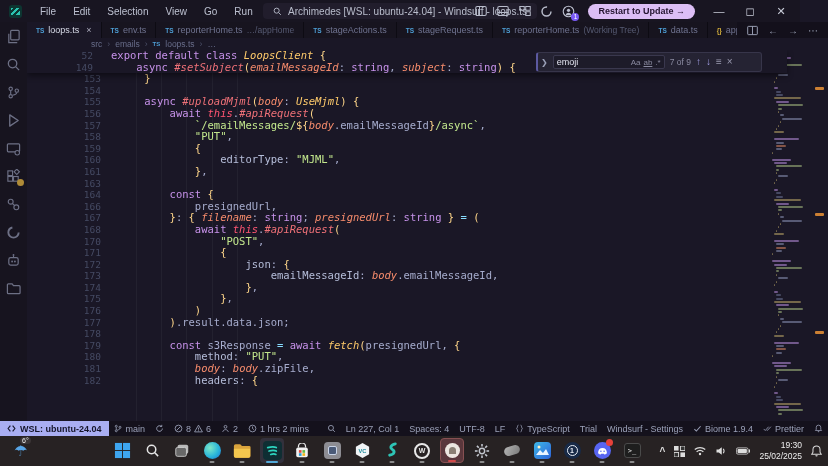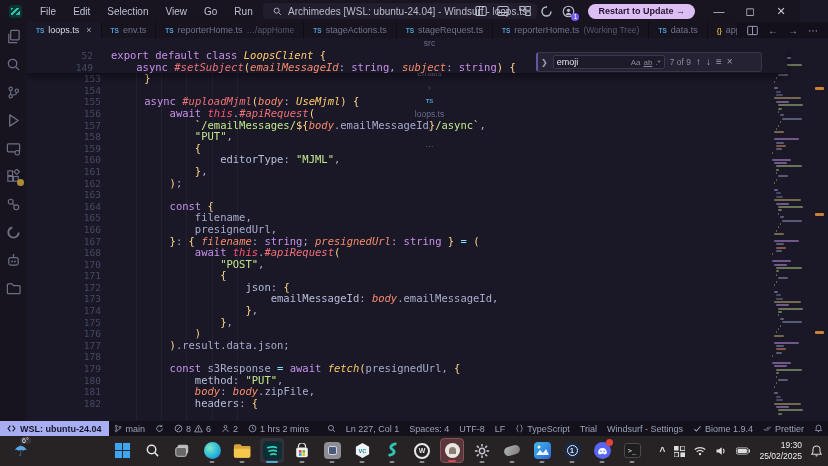--- a/index.html
+++ b/index.html
@@ -42,21 +42,21 @@
   .tab-actions { flex:0 0 auto; display:flex; align-items:center; gap:10px; padding:0 10px; color:#9aa0b4; font-size:10px; background:#13101b; }
 
   
   .activitybar { position:absolute; left:0; top:22px; width:27px; height:399px; background:#17141f;
                  display:flex; flex-direction:column; align-items:center; padding-top:7px; gap:13px; z-index:25; }
   .act-icon { width:15px; height:15px; position:relative; opacity:.75; }
   .act-badge { position:absolute; right:-3px; bottom:-2px; width:7px; height:7px; border-radius:50%; background:#e2b340; }
 
   
   .breadcrumb { position:absolute; left:27px; top:38px; width:741px; height:12px; background:#1a1726;
-                display:flex; align-items:center; gap:5px; font-size:8.5px; color:#686d8a; padding-left:64px; z-index:5;flex-direction:column; }
+                display:flex; align-items:center; gap:5px; font-size:8.5px; color:#686d8a; padding-left:64px; z-index:5; }
   .breadcrumb .fticon { font-size:6px; font-weight:bold; color:#4e9fd6; }
   .breadcrumb .sep { color:#4d516a; }
 
   
   .editor { position:absolute; left:27px; top:50px; width:801px; height:371px; background:#1a1726; overflow:hidden; }
   .guides { position:absolute; left:0; top:0; bottom:0; width:741px; pointer-events:none; }
   .guides i { position:absolute; top:0; bottom:0; width:1px; background:rgba(255,255,255,.045); }
   .cl { display:flex; height:11.6px; line-height:11.6px; font-family:"DejaVu Sans Mono", monospace; font-size:10.5px; white-space:pre; }
   .ln { flex:0 0 66px; text-align:right; color:#454a63; font-size:9.5px; }
   .code { padding-left:18px; }
@@ -320,24 +320,22 @@
     <div class="lines" id="codelines">
         <div class="cl"><span class="ln">153</span><span class="code"><span class="tk-b">    }</span></span></div>
         <div class="cl"><span class="ln">154</span><span class="code"></span></div>
         <div class="cl"><span class="ln">155</span><span class="code"><span class="tk-p">    </span><span class="tk-k">async </span><span class="tk-f">#uploadMjml</span><span class="tk-b">(</span><span class="tk-v">body</span><span class="tk-p">: </span><span class="tk-t">UseMjml</span><span class="tk-b">)</span><span class="tk-p"> </span><span class="tk-b">{</span></span></div>
         <div class="cl"><span class="ln">156</span><span class="code"><span class="tk-p">        </span><span class="tk-k">await </span><span class="tk-th">this</span><span class="tk-p">.</span><span class="tk-f">#apiRequest</span><span class="tk-b">(</span></span></div>
         <div class="cl"><span class="ln">157</span><span class="code"><span class="tk-p">            </span><span class="tk-s">`/emailMessages/</span><span class="tk-b">${</span><span class="tk-v">body</span><span class="tk-p">.emailMessageId</span><span class="tk-b">}</span><span class="tk-s">/async`</span><span class="tk-p">,</span></span></div>
         <div class="cl"><span class="ln">158</span><span class="code"><span class="tk-p">            </span><span class="tk-s">"PUT"</span><span class="tk-p">,</span></span></div>
         <div class="cl"><span class="ln">159</span><span class="code"><span class="tk-p">            </span><span class="tk-b">{</span></span></div>
         <div class="cl"><span class="ln">160</span><span class="code"><span class="tk-p">                </span><span class="tk-pr">editorType</span><span class="tk-p">: </span><span class="tk-s">"MJML"</span><span class="tk-p">,</span></span></div>
         <div class="cl"><span class="ln">161</span><span class="code"><span class="tk-p">            </span><span class="tk-b">}</span><span class="tk-p">,</span></span></div>
-        <div class="cl"><span class="ln">162</span><span class="code"><span class="tk-p">        </span><span class="tk-b">)</span><span class="tk-p">;</span></span></div>
         <div class="cl"><span class="ln">163</span><span class="code"></span></div>
         <div class="cl"><span class="ln">164</span><span class="code"><span class="tk-p">        </span><span class="tk-k">const </span><span class="tk-b">{</span></span></div>
-        <div class="cl"><span class="ln">165</span><span class="code"><span class="tk-p">            filename,</span></span></div>
         <div class="cl"><span class="ln">166</span><span class="code"><span class="tk-p">            presignedUrl,</span></span></div>
         <div class="cl"><span class="ln">167</span><span class="code"><span class="tk-p">        </span><span class="tk-b">}</span><span class="tk-p">: </span><span class="tk-b">{ </span><span class="tk-v">filename</span><span class="tk-p">: </span><span class="tk-ty">string</span><span class="tk-p">; </span><span class="tk-v">presignedUrl</span><span class="tk-p">: </span><span class="tk-ty">string</span><span class="tk-b"> }</span><span class="tk-o"> = </span><span class="tk-b">(</span></span></div>
         <div class="cl"><span class="ln">168</span><span class="code"><span class="tk-p">            </span><span class="tk-k">await </span><span class="tk-th">this</span><span class="tk-p">.</span><span class="tk-f">#apiRequest</span><span class="tk-b">(</span></span></div>
         <div class="cl"><span class="ln">170</span><span class="code"><span class="tk-p">                </span><span class="tk-s">"POST"</span><span class="tk-p">,</span></span></div>
         <div class="cl"><span class="ln">171</span><span class="code"><span class="tk-p">                </span><span class="tk-b">{</span></span></div>
         <div class="cl"><span class="ln">172</span><span class="code"><span class="tk-p">                    </span><span class="tk-pr">json</span><span class="tk-p">: </span><span class="tk-b">{</span></span></div>
         <div class="cl"><span class="ln">173</span><span class="code"><span class="tk-p">                        </span><span class="tk-pr">emailMessageId</span><span class="tk-p">: </span><span class="tk-v">body</span><span class="tk-p">.emailMessageId,</span></span></div>
         <div class="cl"><span class="ln">174</span><span class="code"><span class="tk-p">                    </span><span class="tk-b">}</span><span class="tk-p">,</span></span></div>
         <div class="cl"><span class="ln">175</span><span class="code"><span class="tk-p">                </span><span class="tk-b">}</span><span class="tk-p">,</span></span></div>
         <div class="cl"><span class="ln">176</span><span class="code"><span class="tk-p">            </span><span class="tk-b">)</span></span></div>

